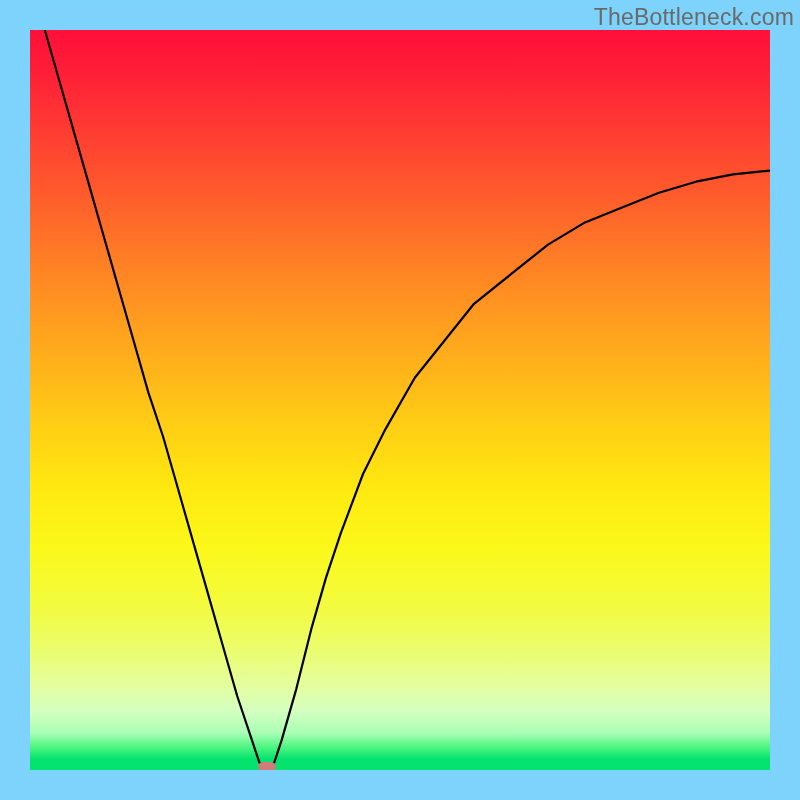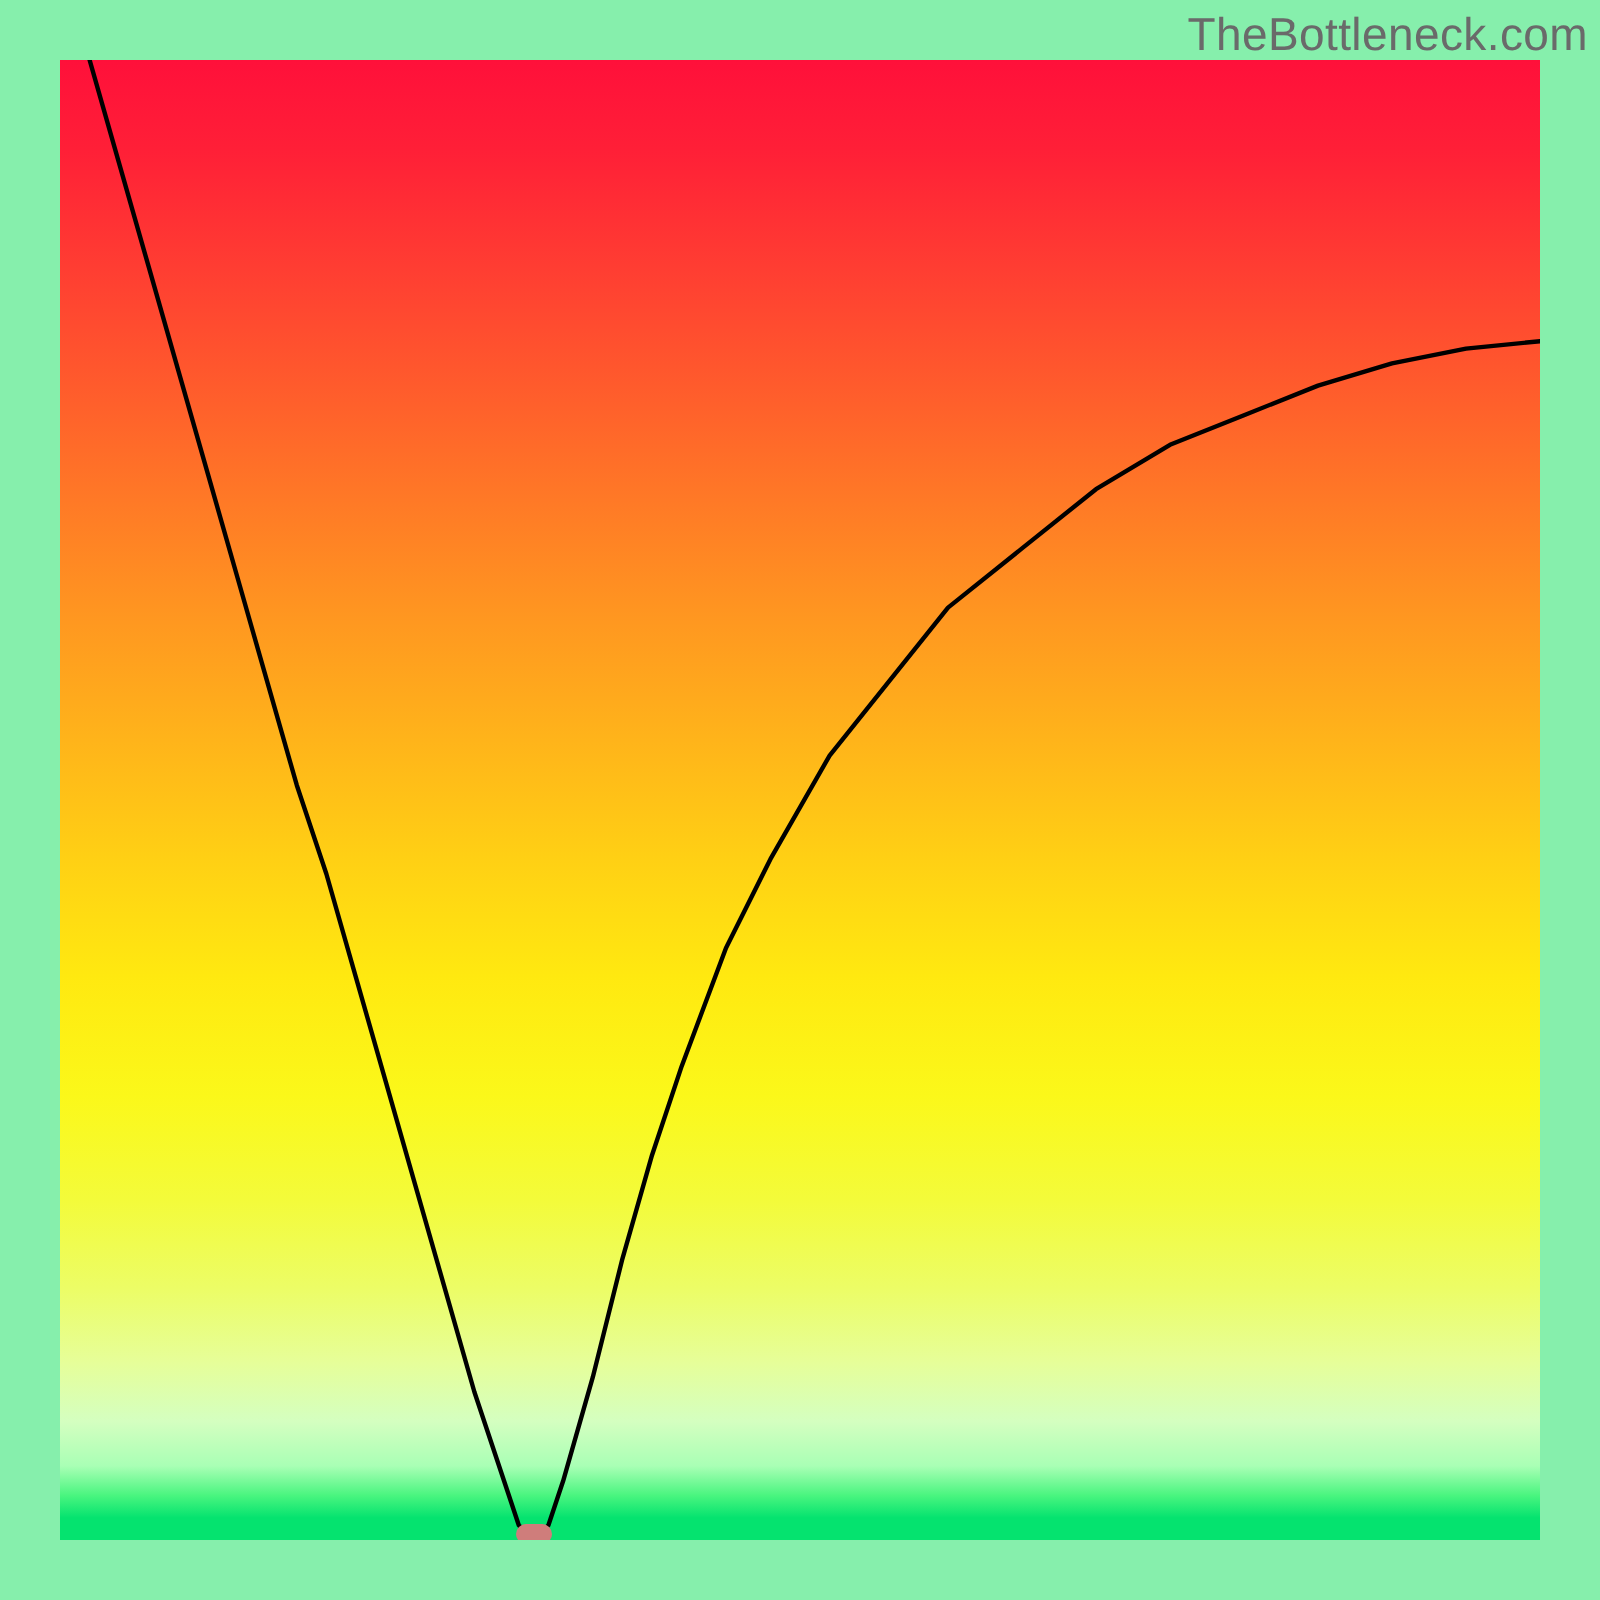--- a/index.html
+++ b/index.html
@@ -8,21 +8,21 @@
     width: 800px;
     height: 800px;
     overflow: hidden;
     background: #000;
     font-family: Arial, Helvetica, sans-serif;
   }
   .frame {
     position: relative;
     width: 800px;
     height: 800px;
-    background: #86efac;
+    background: #7dd3fc;
   }
   .plot-area {
     position: absolute;
     left: 30px;
     top: 30px;
     width: 740px;
     height: 740px;
     overflow: hidden;
   }
   .gradient {

